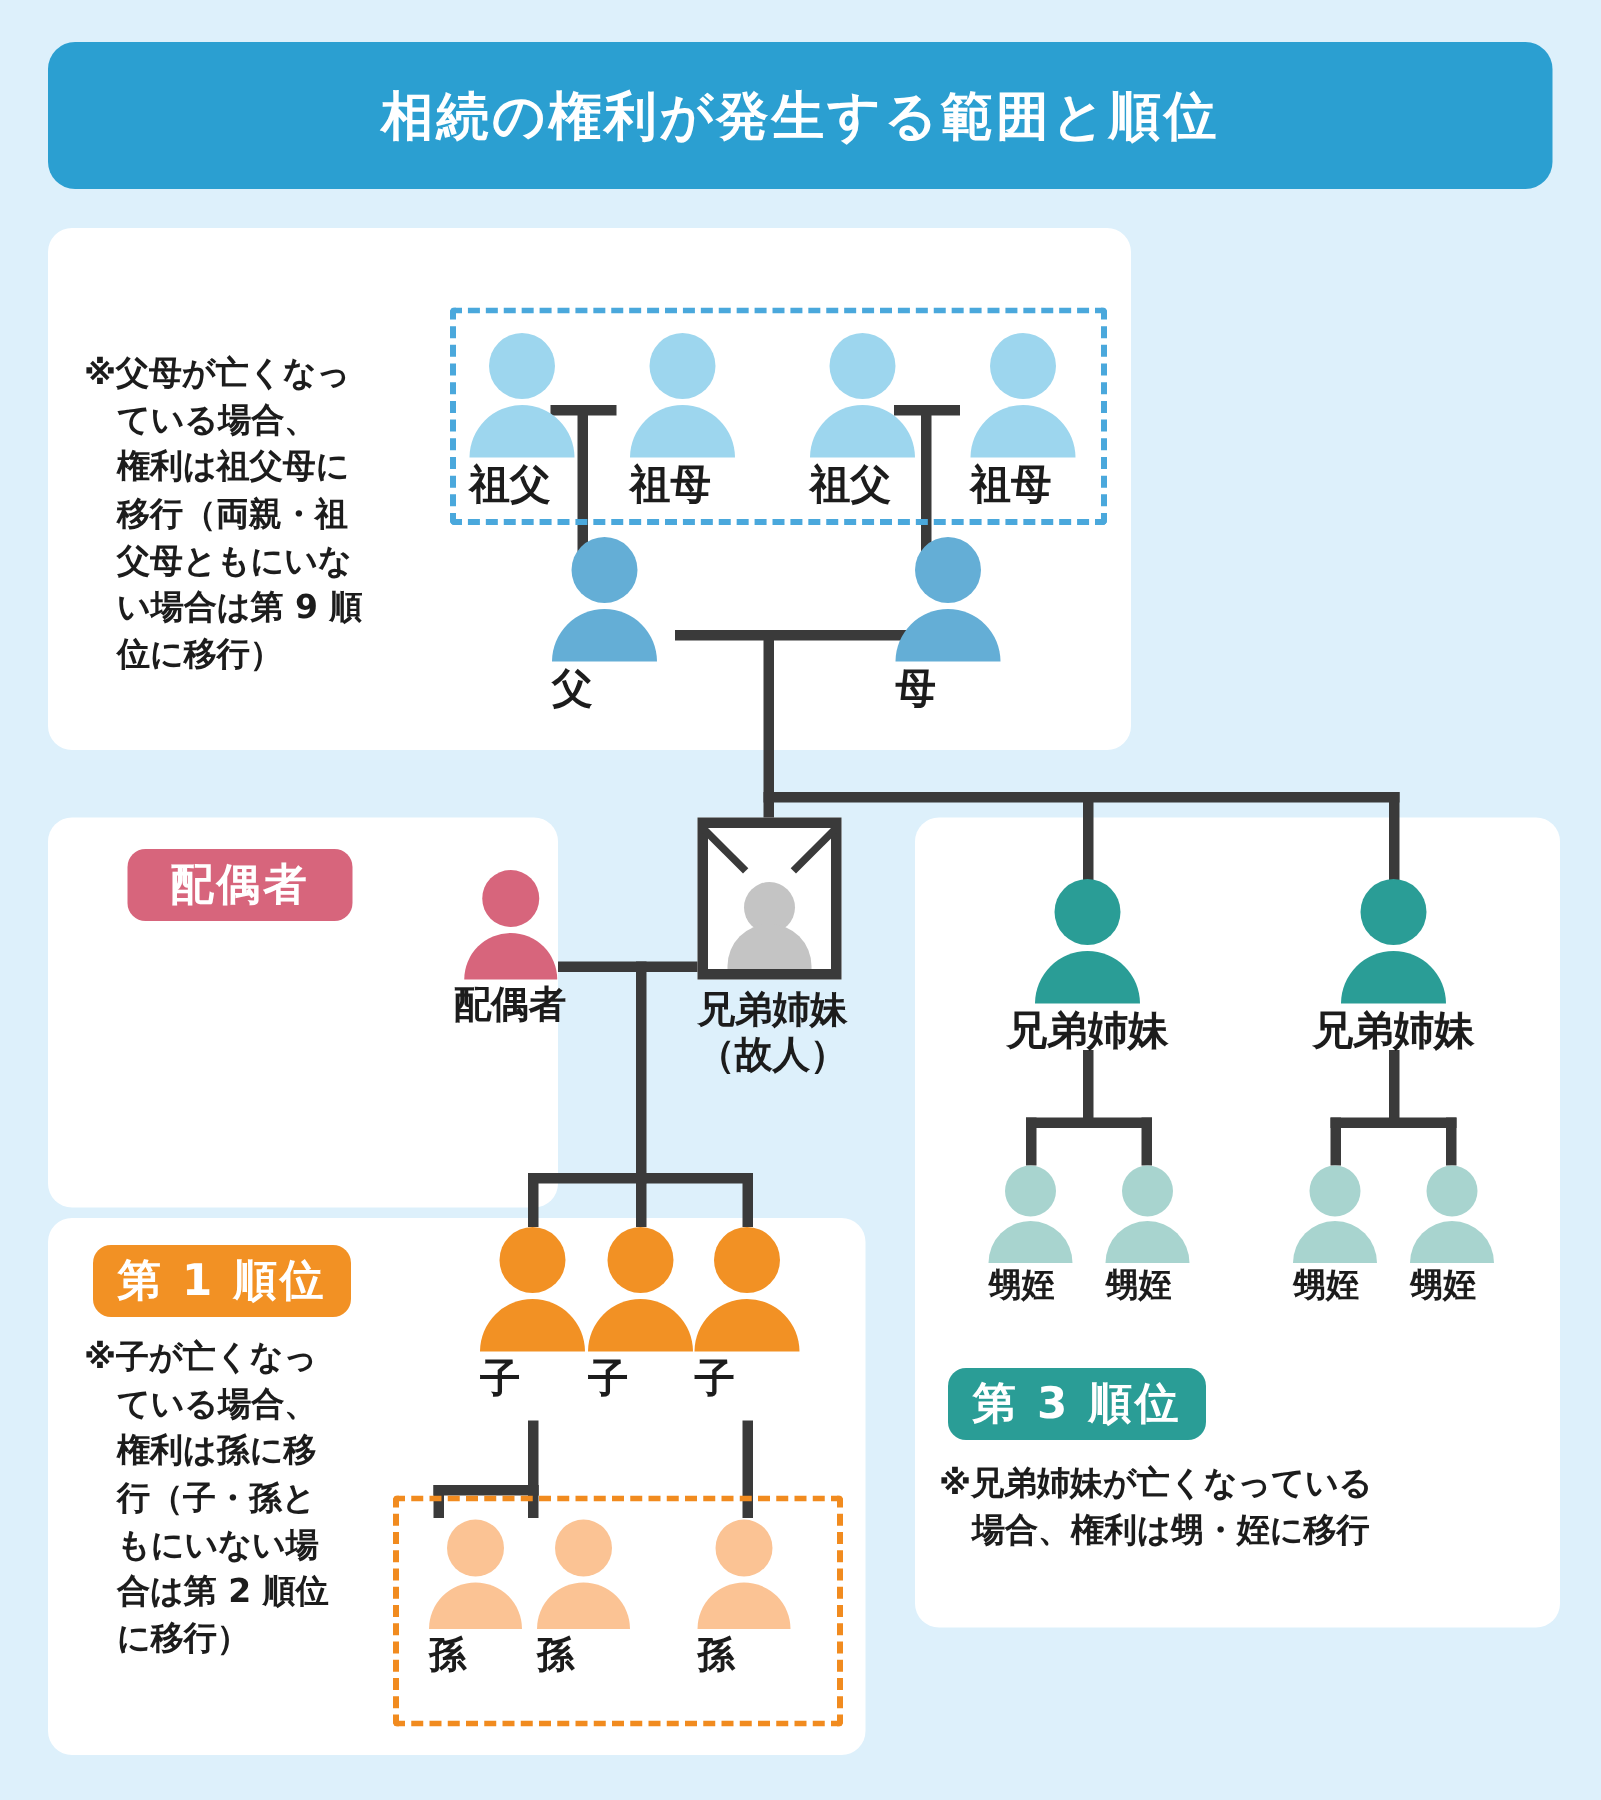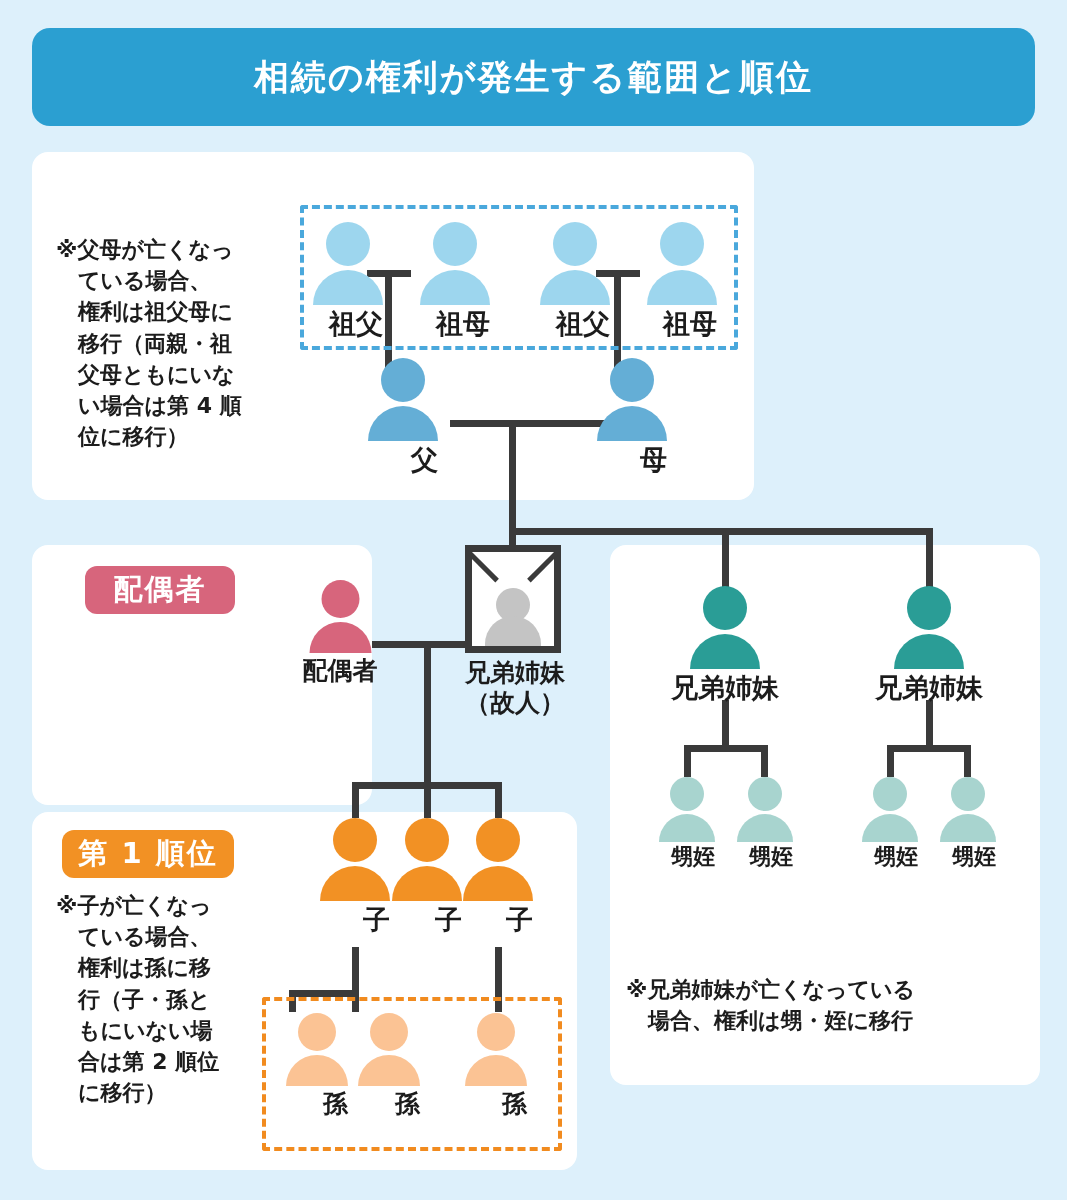--- a/index.html
+++ b/index.html
@@ -50,21 +50,21 @@
   #note-rank3 {left:626px;top:974px; width:400px;}
 
   
   .dashbox{position:absolute;border-radius:3px;}
   #dash-grandparents{left:300px;top:205px;width:430px;height:137px;
      border:4px dashed #4aa8dc;}
   #dash-grandchildren{left:262px;top:997px;width:292px;height:146px;
      border:4px dashed #f18b1f;}
 
   
-  .person{position:absolute;transform:translateX(-50%);text-align:right;}
+  .person{position:absolute;transform:translateX(-50%);text-align:left;font-family:Liberation Serif, serif;}
   .person .ico{position:relative;margin:0 auto;}
   .person .head{border-radius:50%;margin:0 auto;}
   .person .body{margin:0 auto;}
   .person .lbl{
     display:block;color:#1c1c1c;font-weight:bold;white-space:nowrap;
     line-height:1.1;
   }
 
   
   .sz-lg .head{width:44px;height:44px;}
@@ -151,27 +151,28 @@
   <div class="ln lnv" style="left:926px;top:700px;width:7px;height:50px;"></div>
   <div class="ln lnh" style="left:887px;top:745px;width:84px;height:7px;"></div>
   <div class="ln lnv" style="left:887px;top:745px;width:7px;height:32px;"></div>
   <div class="ln lnv" style="left:964px;top:745px;width:7px;height:32px;"></div>
 
   <div class="dashbox" id="dash-grandparents"></div>
   <div class="dashbox" id="dash-grandchildren"></div>
 
   <div class="chip" id="chip-spouse">配偶者</div>
   <div class="chip" id="chip-rank1">第 1 順位</div>
+  <div class="chip" id="chip-rank3">第 3 順位</div>
 
   <div class="note" id="note-rank2">※父母が亡くなっ
 ている場合、
 権利は祖父母に
 移行（両親・祖
 父母ともにいな
-い場合は第 4 順
+い場合は第 9 順
 位に移行）</div>
   <div class="note" id="note-rank1">※子が亡くなっ
 ている場合、
 権利は孫に移
 行（子・孫と
 もにいない場
 合は第 2 順位
 に移行）</div>
   <div class="note" id="note-rank3">※兄弟姉妹が亡くなっている
 場合、権利は甥・姪に移行</div>

